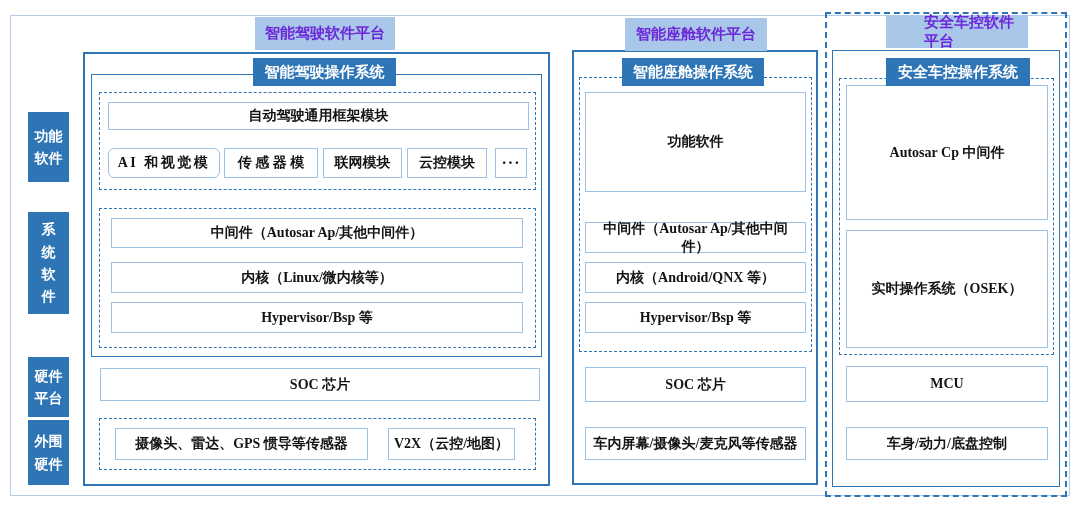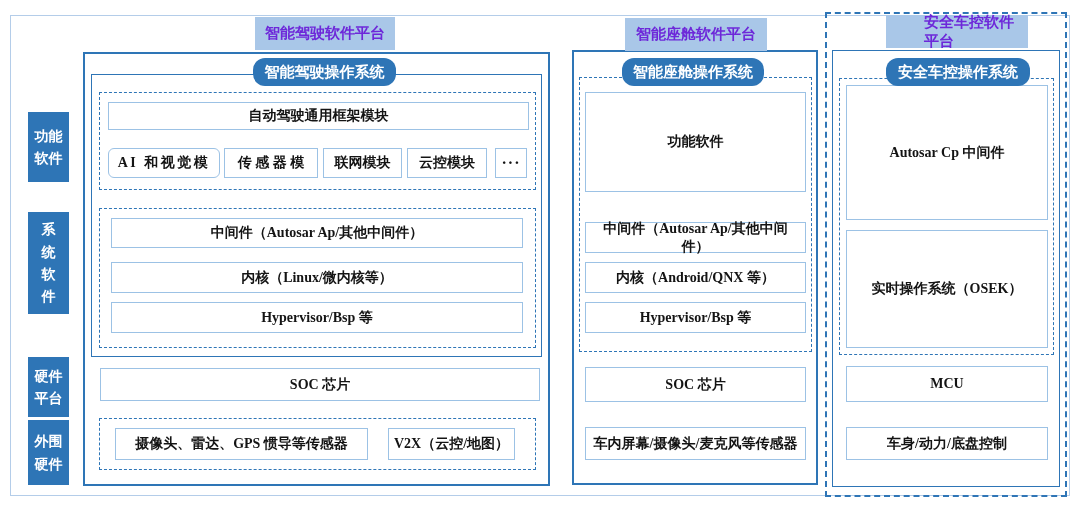--- a/index.html
+++ b/index.html
@@ -54,21 +54,20 @@
     position: absolute;
     height: 28px;
     background: #2e75b6;
     color: #ffffff;
     font-weight: bold;
     font-size: 15px;
     display: flex;
     align-items: center;
     justify-content: center;
     z-index: 5;
-    border-radius: 12px;
   }
   
   .solid-box {
     position: absolute;
     border: 2px solid #2e75b6;
     background: transparent;
   }
   .solid-box.thin { border-width: 1.6px; }
   
   .dashed-box {

